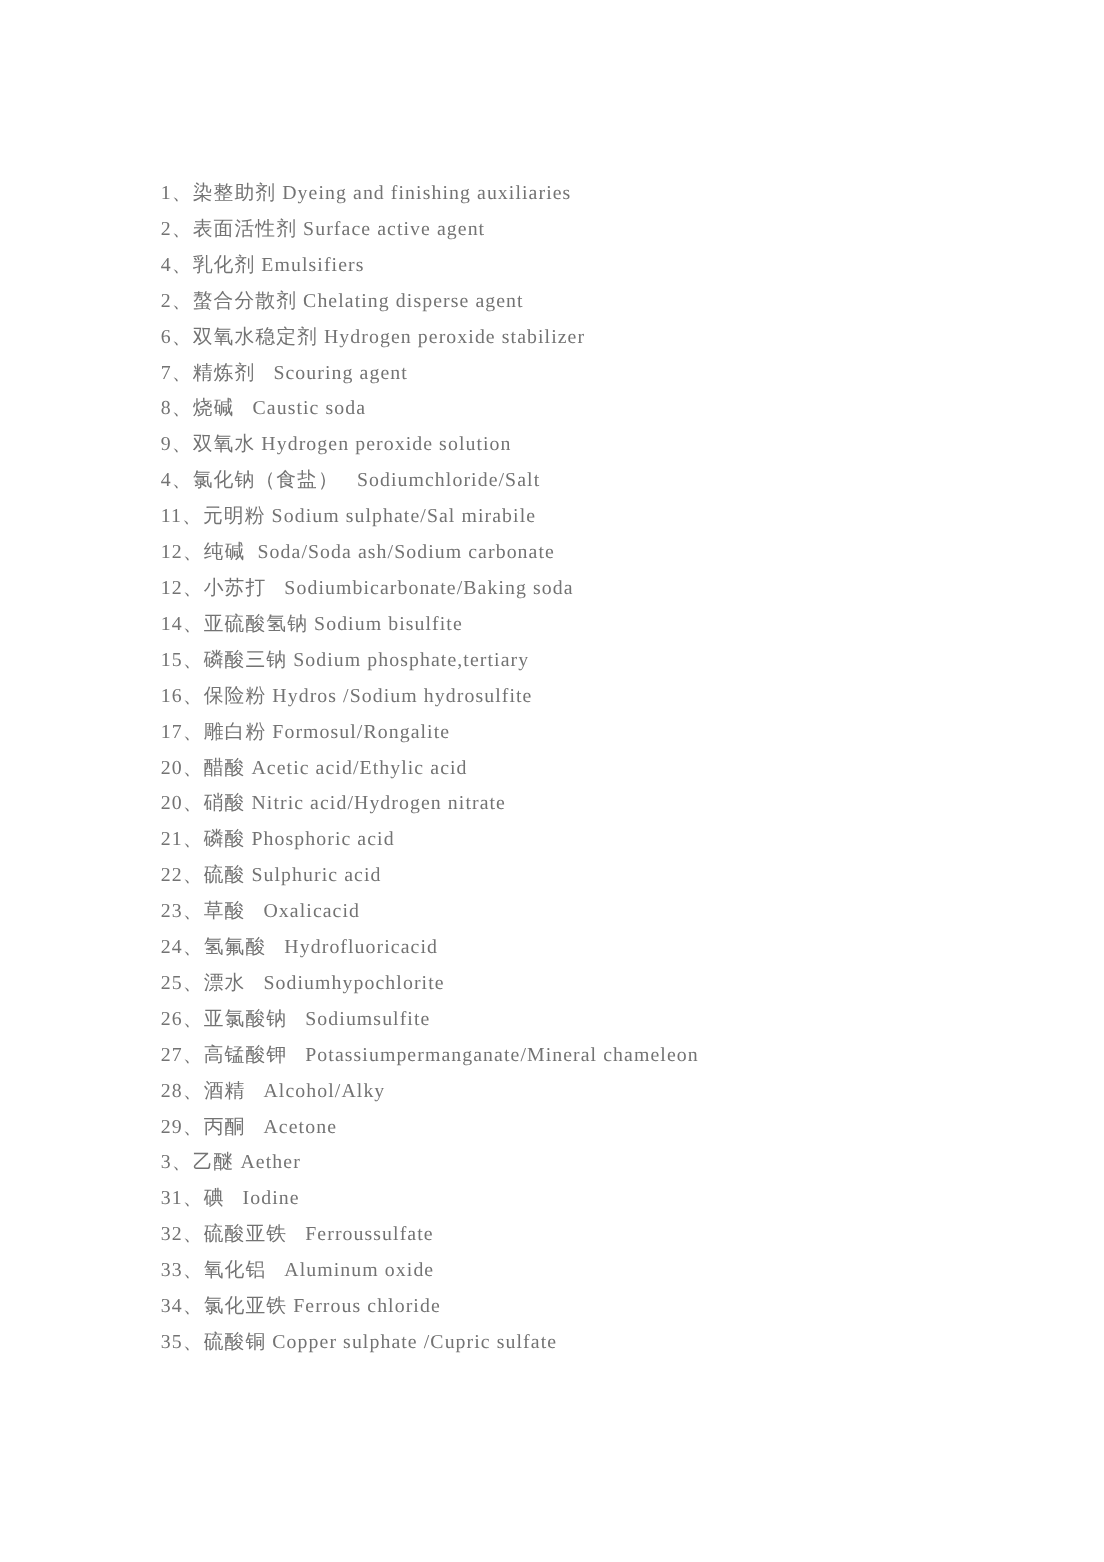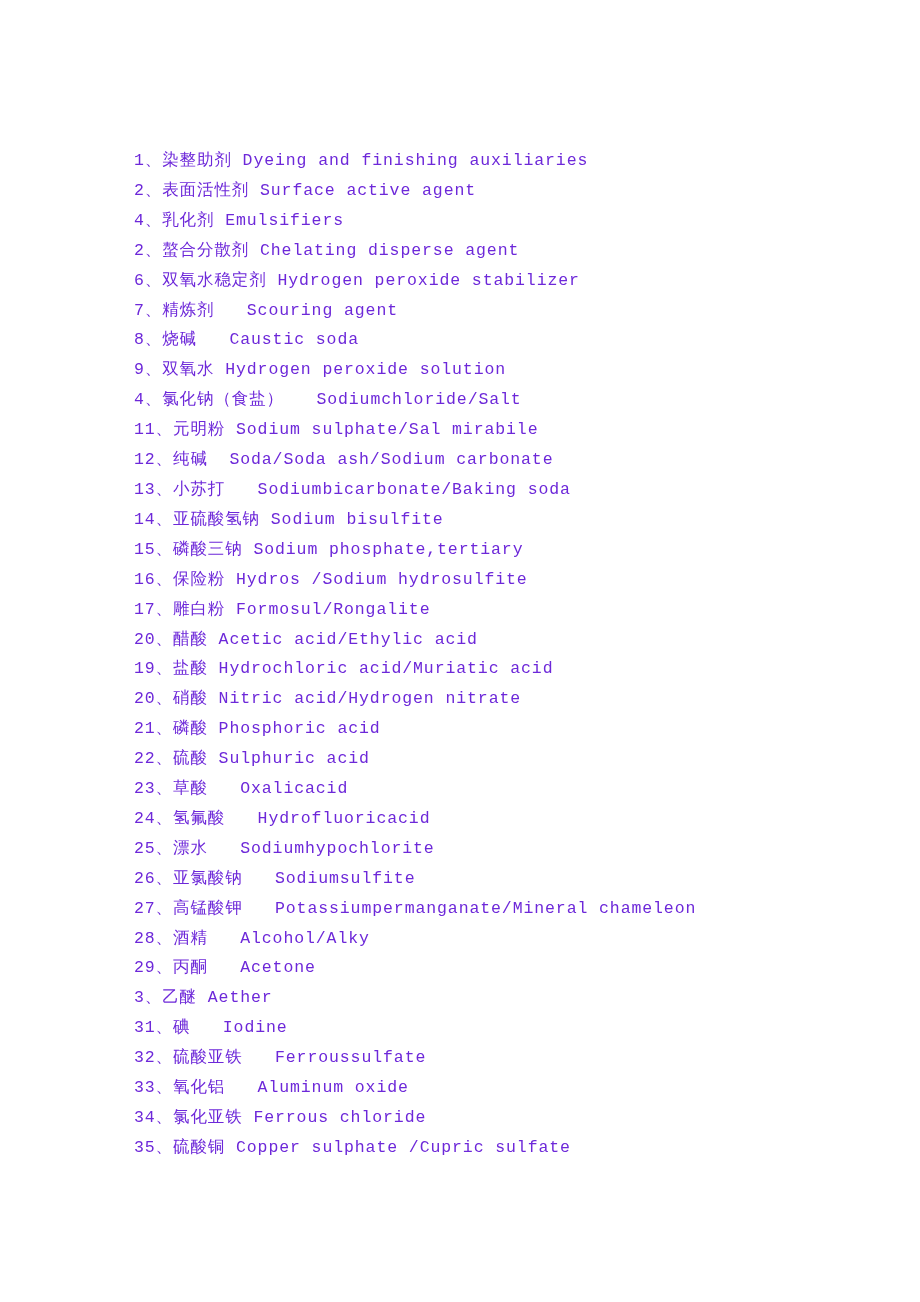--- a/index.html
+++ b/index.html
@@ -15,24 +15,24 @@
     overflow: hidden;
     font-family: "Liberation Serif", "DejaVu Serif", serif;
   }
   .doc-body {
     position: absolute;
     left: 134px;
     top: 146px;
     width: 740px;
   }
   .doc-line {
-    font-family: Liberation Mono, monospace;
+    font-family: Liberation Serif, serif;
     font-size: 16.5px;
     line-height: 29.9px;
-    color: #6d28d9;
+    color: #737373;
     white-space: pre;
     letter-spacing: 0.9px;
     -webkit-font-smoothing: antialiased;
   }
 </style>
 </head>
 <body>
 
 <div class="page">
   <div class="doc-body">
@@ -40,27 +40,26 @@
     <div class="doc-line">2、表面活性剂 Surface active agent</div>
     <div class="doc-line">4、乳化剂 Emulsifiers</div>
     <div class="doc-line">2、螯合分散剂 Chelating disperse agent</div>
     <div class="doc-line">6、双氧水稳定剂 Hydrogen peroxide stabilizer</div>
     <div class="doc-line">7、精炼剂   Scouring agent</div>
     <div class="doc-line">8、烧碱   Caustic soda</div>
     <div class="doc-line">9、双氧水 Hydrogen peroxide solution</div>
     <div class="doc-line">4、氯化钠（食盐）   Sodiumchloride/Salt</div>
     <div class="doc-line">11、元明粉 Sodium sulphate/Sal mirabile</div>
     <div class="doc-line">12、纯碱  Soda/Soda ash/Sodium carbonate</div>
-    <div class="doc-line">13、小苏打   Sodiumbicarbonate/Baking soda</div>
+    <div class="doc-line">12、小苏打   Sodiumbicarbonate/Baking soda</div>
     <div class="doc-line">14、亚硫酸氢钠 Sodium bisulfite</div>
     <div class="doc-line">15、磷酸三钠 Sodium phosphate,tertiary</div>
     <div class="doc-line">16、保险粉 Hydros /Sodium hydrosulfite</div>
     <div class="doc-line">17、雕白粉 Formosul/Rongalite</div>
     <div class="doc-line">20、醋酸 Acetic acid/Ethylic acid</div>
-    <div class="doc-line">19、盐酸 Hydrochloric acid/Muriatic acid</div>
     <div class="doc-line">20、硝酸 Nitric acid/Hydrogen nitrate</div>
     <div class="doc-line">21、磷酸 Phosphoric acid</div>
     <div class="doc-line">22、硫酸 Sulphuric acid</div>
     <div class="doc-line">23、草酸   Oxalicacid</div>
     <div class="doc-line">24、氢氟酸   Hydrofluoricacid</div>
     <div class="doc-line">25、漂水   Sodiumhypochlorite</div>
     <div class="doc-line">26、亚氯酸钠   Sodiumsulfite</div>
     <div class="doc-line">27、高锰酸钾   Potassiumpermanganate/Mineral chameleon</div>
     <div class="doc-line">28、酒精   Alcohol/Alky</div>
     <div class="doc-line">29、丙酮   Acetone</div>

